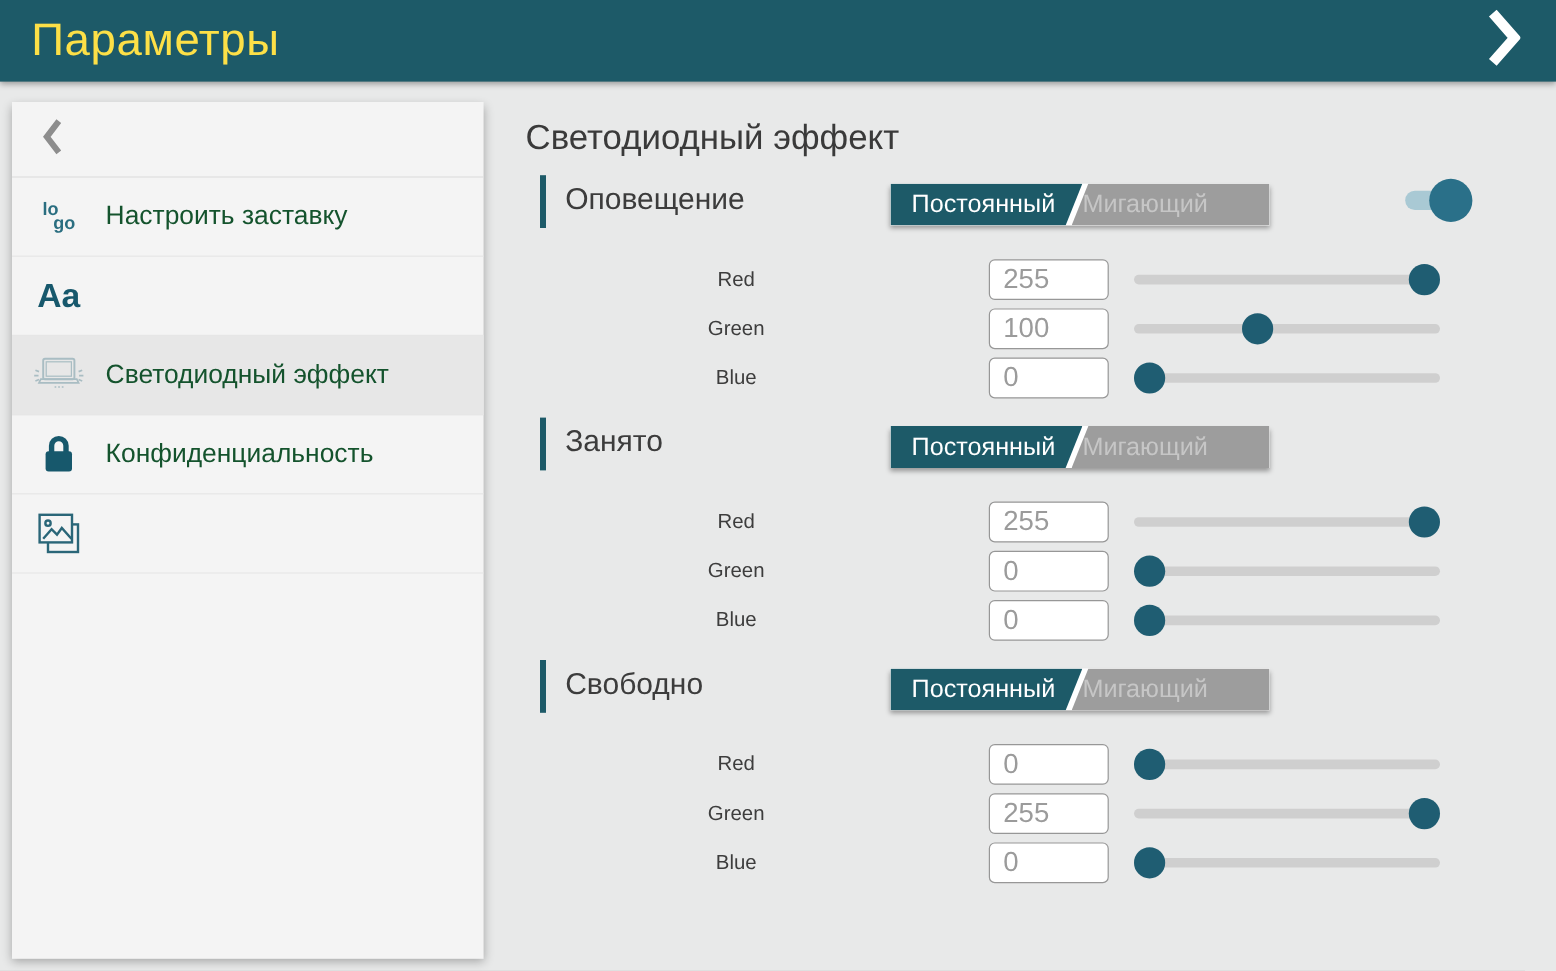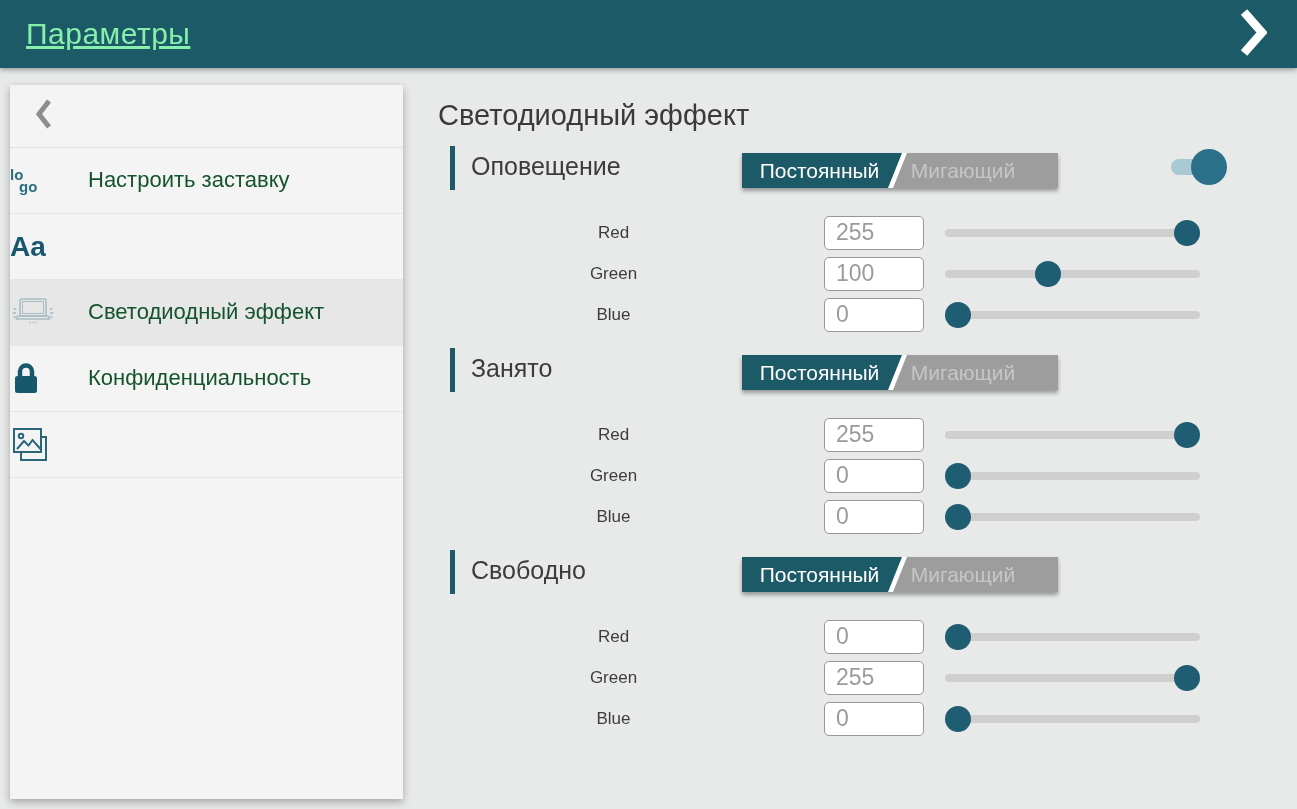--- a/index.html
+++ b/index.html
@@ -9,38 +9,38 @@
     -webkit-font-smoothing:antialiased;
   }
 
   
   .topbar {
     position:absolute; top:0; left:0; right:0; height:68px;
     background:#1d5a68; display:flex; align-items:center;
     justify-content:space-between; padding:0 26px; box-sizing:border-box;
     box-shadow:0 2px 5px rgba(0,0,0,0.35); z-index:5;
   }
-  .topbar-title { color:#86efac; font-size:30px; font-weight:400; letter-spacing:.5px;text-decoration:underline; }
+  .topbar-title { color:#fde047; font-size:38px; font-weight:400; letter-spacing:.5px; }
   .topbar-forward { display:flex; align-items:center; cursor:pointer; padding:2px 4px; }
 
   
   .sidebar {
     position:absolute; left:10px; top:85px; width:393px; height:714px;
     background:#f4f4f4; box-shadow:0 3px 8px rgba(0,0,0,0.30);
   }
   .side-back {
     height:62px; border-bottom:1px solid #dedede;
     display:flex; align-items:center; padding-left:24px; cursor:pointer;
   }
   .side-item {
     display:flex; align-items:center; min-height:66px; box-sizing:border-box;
     border-bottom:1px solid #e6e6e6; cursor:pointer; padding:8px 10px 8px 0;
   }
   .side-item.selected { background:#e7e7e7; }
-  .icon-cell { flex:0 0 78px; display:flex; justify-content:flex-start; align-items:center; }
+  .icon-cell { flex:0 0 78px; display:flex; justify-content:center; align-items:center; }
   .side-label { font-size:22px; color:#14532d; line-height:1.28; max-width:295px; }
 
   .logo-icon { display:flex; flex-direction:column; font-size:15px; line-height:12px;
                font-weight:700; color:#2a6e80; }
   .logo-icon .g2 { margin-left:9px; }
   .aa-icon { font-size:28px; font-weight:700; color:#17586c; line-height:1; }
 
   
   .main { position:absolute; left:437px; top:85px; width:810px; }
   .main-title { font-size:29px; color:#3a3a3a; font-weight:400; margin:14px 0 0 1px; height:34px; }
@@ -53,22 +53,22 @@
   .segment {
     position:absolute; left:272px; top:9px; width:316px; height:35px;
     background:#ffffff; box-shadow:0 3px 4px rgba(0,0,0,0.35);margin-left:33px;
   }
   .seg-on  { position:absolute; inset:0; background:#1d5a68;
              clip-path:polygon(0 0,160px 0,146px 100%,0 100%); cursor:pointer; }
   .seg-off { position:absolute; inset:0; background:#9d9d9d;
              clip-path:polygon(165px 0,100% 0,100% 100%,151px 100%); cursor:pointer; }
   .seg-text-on  { position:absolute; z-index:2; left:0;   top:0; width:155px; height:35px;
                   line-height:35px; text-align:center; color:#ffffff; font-size:21px; pointer-events:none; }
-  .seg-text-off { position:absolute; z-index:2; left:144px; top:0; width:154px; height:35px;
-                  line-height:35px; text-align:center; color:#c6c6c6; font-size:21px; pointer-events:none; }
+  .seg-text-off { position:absolute; z-index:2; left:160px; top:0; width:154px; height:35px;
+                  line-height:35px; color:#c6c6c6; font-size:21px; pointer-events:none; }
 
   .toggle { position:absolute; left:733px; top:5px; width:57px; height:36px; cursor:pointer; }
   .toggle-track { position:absolute; left:1px; top:10px; width:44px; height:16px;
                   border-radius:8px; background:#a9c9d4; }
   .toggle-thumb { position:absolute; top:0; left:0; width:36px; height:36px;
                   border-radius:50%; background:#2a7089; }
   .toggle.on .toggle-thumb { left:auto; right:0; }
 
   .rows { margin-top:20px; }
   .row { display:flex; align-items:center; height:41px; }

